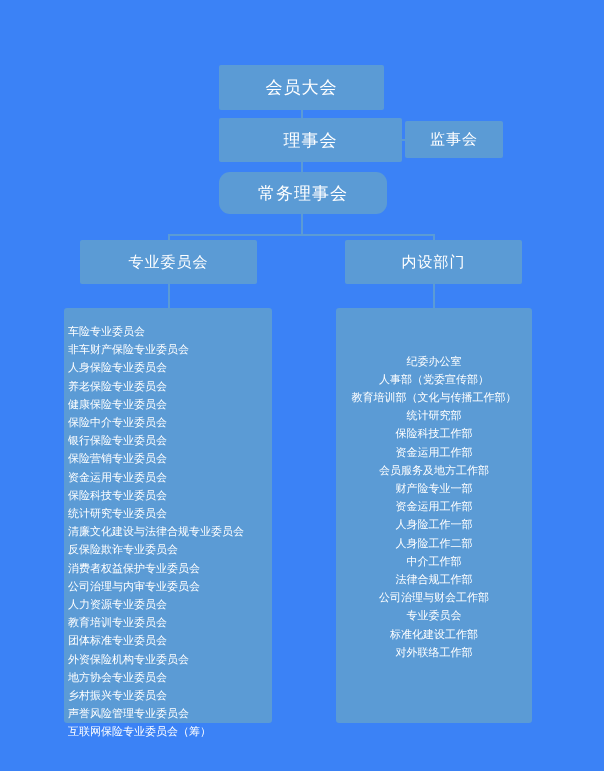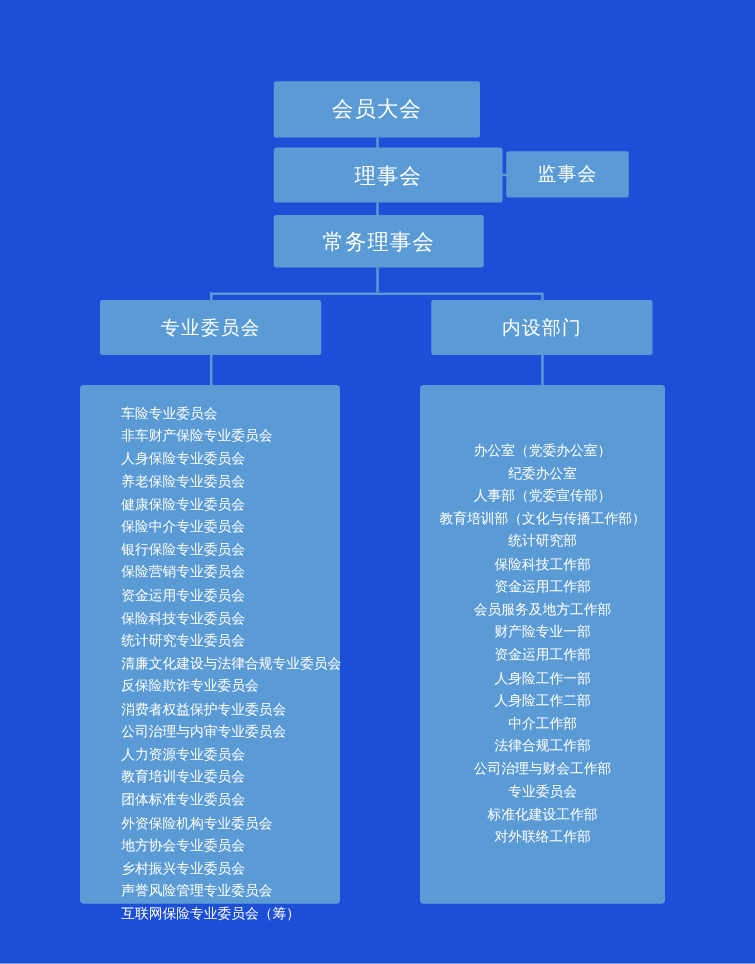--- a/index.html
+++ b/index.html
@@ -7,21 +7,21 @@
     padding: 0;
     background: #ffffff;
   }
   body {
     font-family: "Liberation Sans", sans-serif;
   }
   #chart {
     position: relative;
     width: 604px;
     height: 771px;
-    background: #1d4ed8;
+    background: #3b82f6;
     overflow: hidden;
   }
   .node {
     position: absolute;
     background: #5B9BD5;
     color: #ffffff;
     display: flex;
     align-items: center;
     justify-content: center;
     text-align: center;
@@ -49,21 +49,21 @@
     margin: 0;
     padding: 0;
   }
   .panel li {
     font-size: 11px;
     line-height: 18.2px;
     white-space: nowrap;
     color: #ffffff;
   }
   .panel.left li {
-    padding-left: 33px;
+    padding-left: 4px;
     text-align: left;
   }
   .panel.right li {
     text-align: center;
   }
   .conn {
     position: absolute;
     background: #5B9BD5;
   }
   .conn.v { width: 2px; }
@@ -89,21 +89,21 @@
   </div>
 
   <div class="node top-level" style="left:219px; top:118px; width:183px; height:44px;">
     <span>理事会</span>
   </div>
 
   <div class="node mid-level" style="left:405px; top:121px; width:98px; height:37px;">
     <span>监事会</span>
   </div>
 
-  <div class="node top-level" style="left:219px; top:172px; width:168px; height:42px;">
+  <div class="node top-level" style="left:219px; top:172px; width:168px; height:42px;border-radius:11px;">
     <span>常务理事会</span>
   </div>
 
   <div class="node mid-level" style="left:80px; top:240px; width:177px; height:44px;">
     <span>专业委员会</span>
   </div>
 
   <div class="node mid-level" style="left:345px; top:240px; width:177px; height:44px;">
     <span>内设部门</span>
   </div>
@@ -131,21 +131,20 @@
         <li>外资保险机构专业委员会</li>
         <li>地方协会专业委员会</li>
         <li>乡村振兴专业委员会</li>
         <li>声誉风险管理专业委员会</li>
         <li>互联网保险专业委员会（筹）</li>
       </ul>
   </div>
 
   <div class="panel right" style="left:336px; top:308px; width:196px; height:415px;">
     <ul id="id-list" style="margin-top: 29.5px;">
-        <li>办公室（党委办公室）</li>
         <li>纪委办公室</li>
         <li>人事部（党委宣传部）</li>
         <li>教育培训部（文化与传播工作部）</li>
         <li>统计研究部</li>
         <li>保险科技工作部</li>
         <li>资金运用工作部</li>
         <li>会员服务及地方工作部</li>
         <li>财产险专业一部</li>
         <li>资金运用工作部</li>
         <li>人身险工作一部</li>

